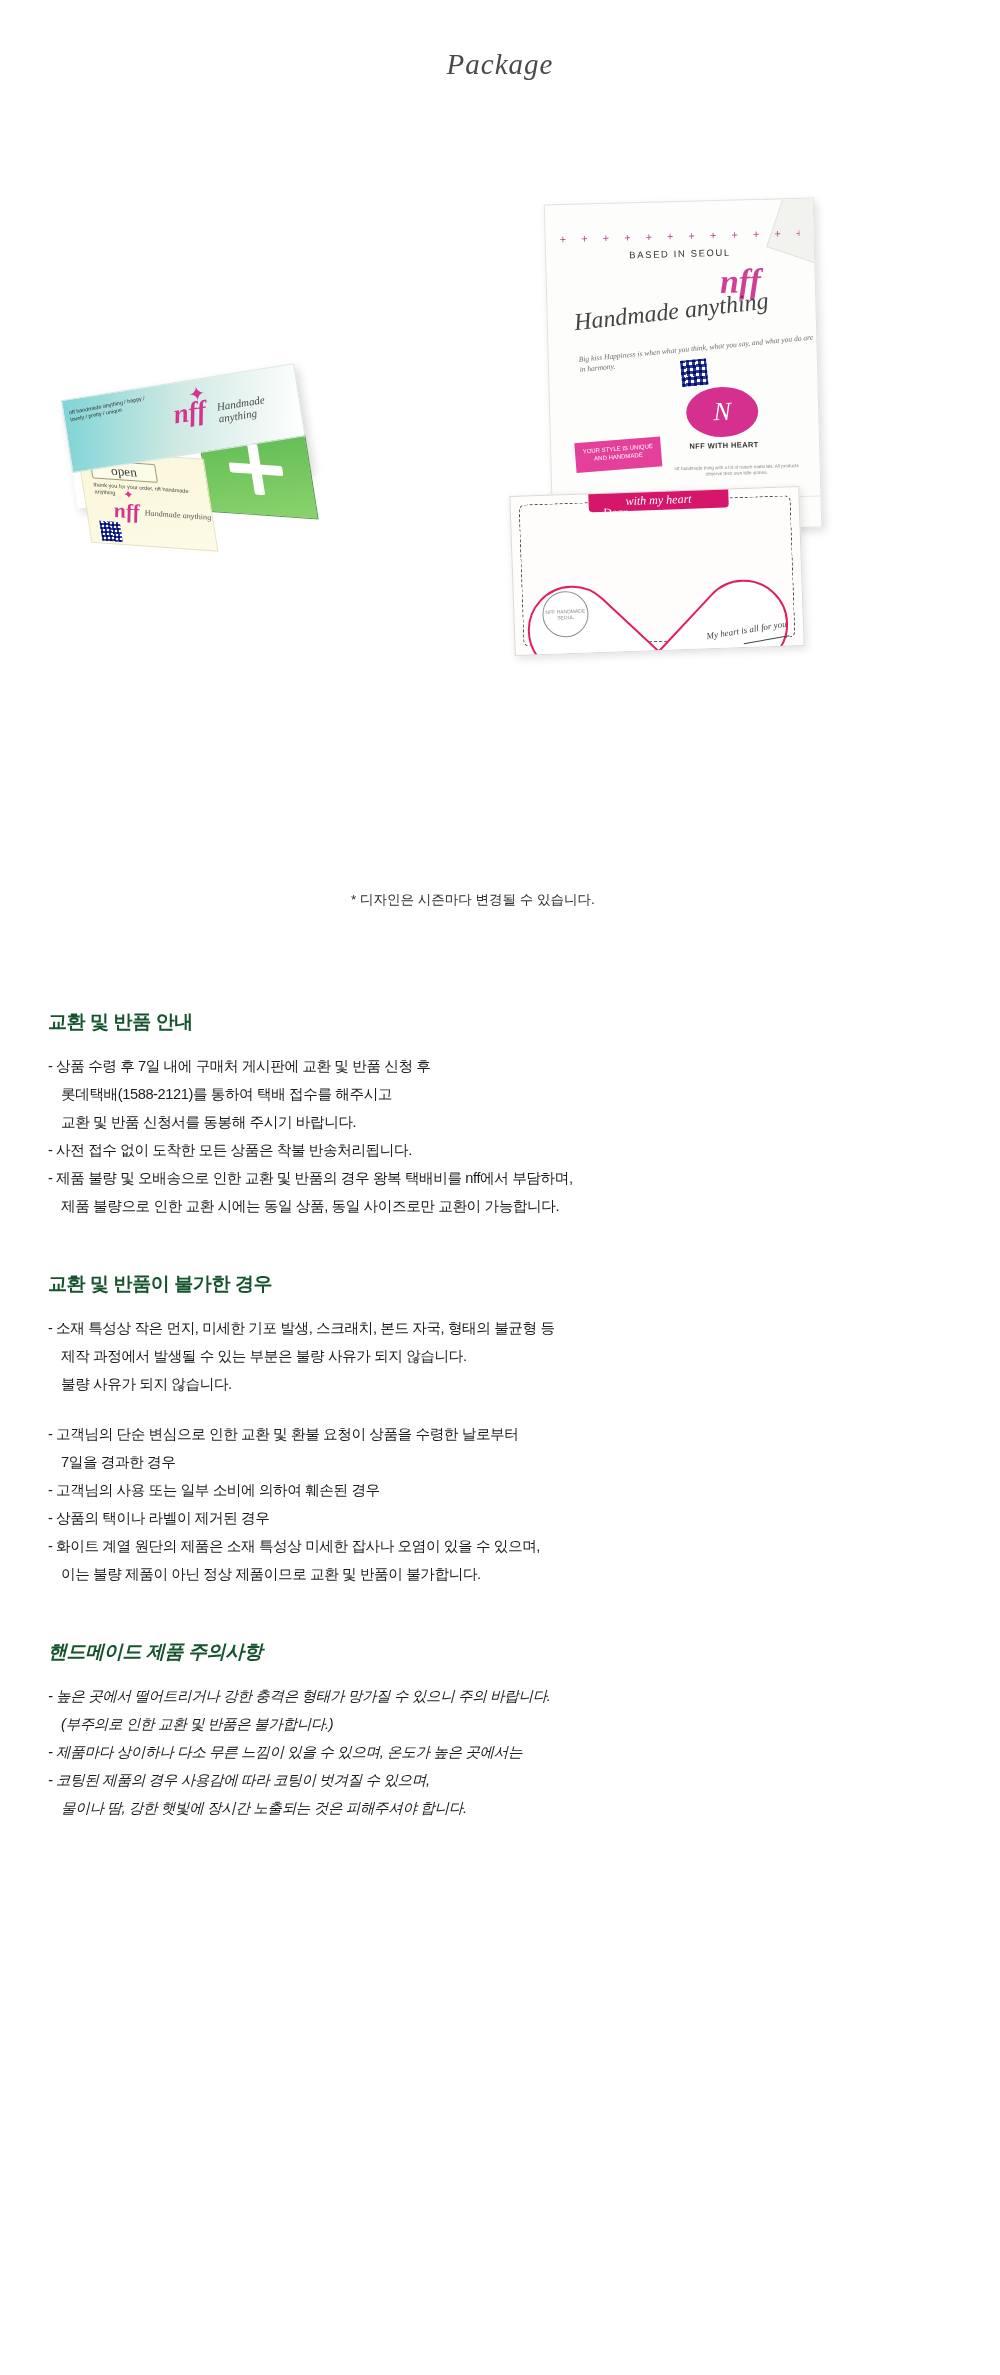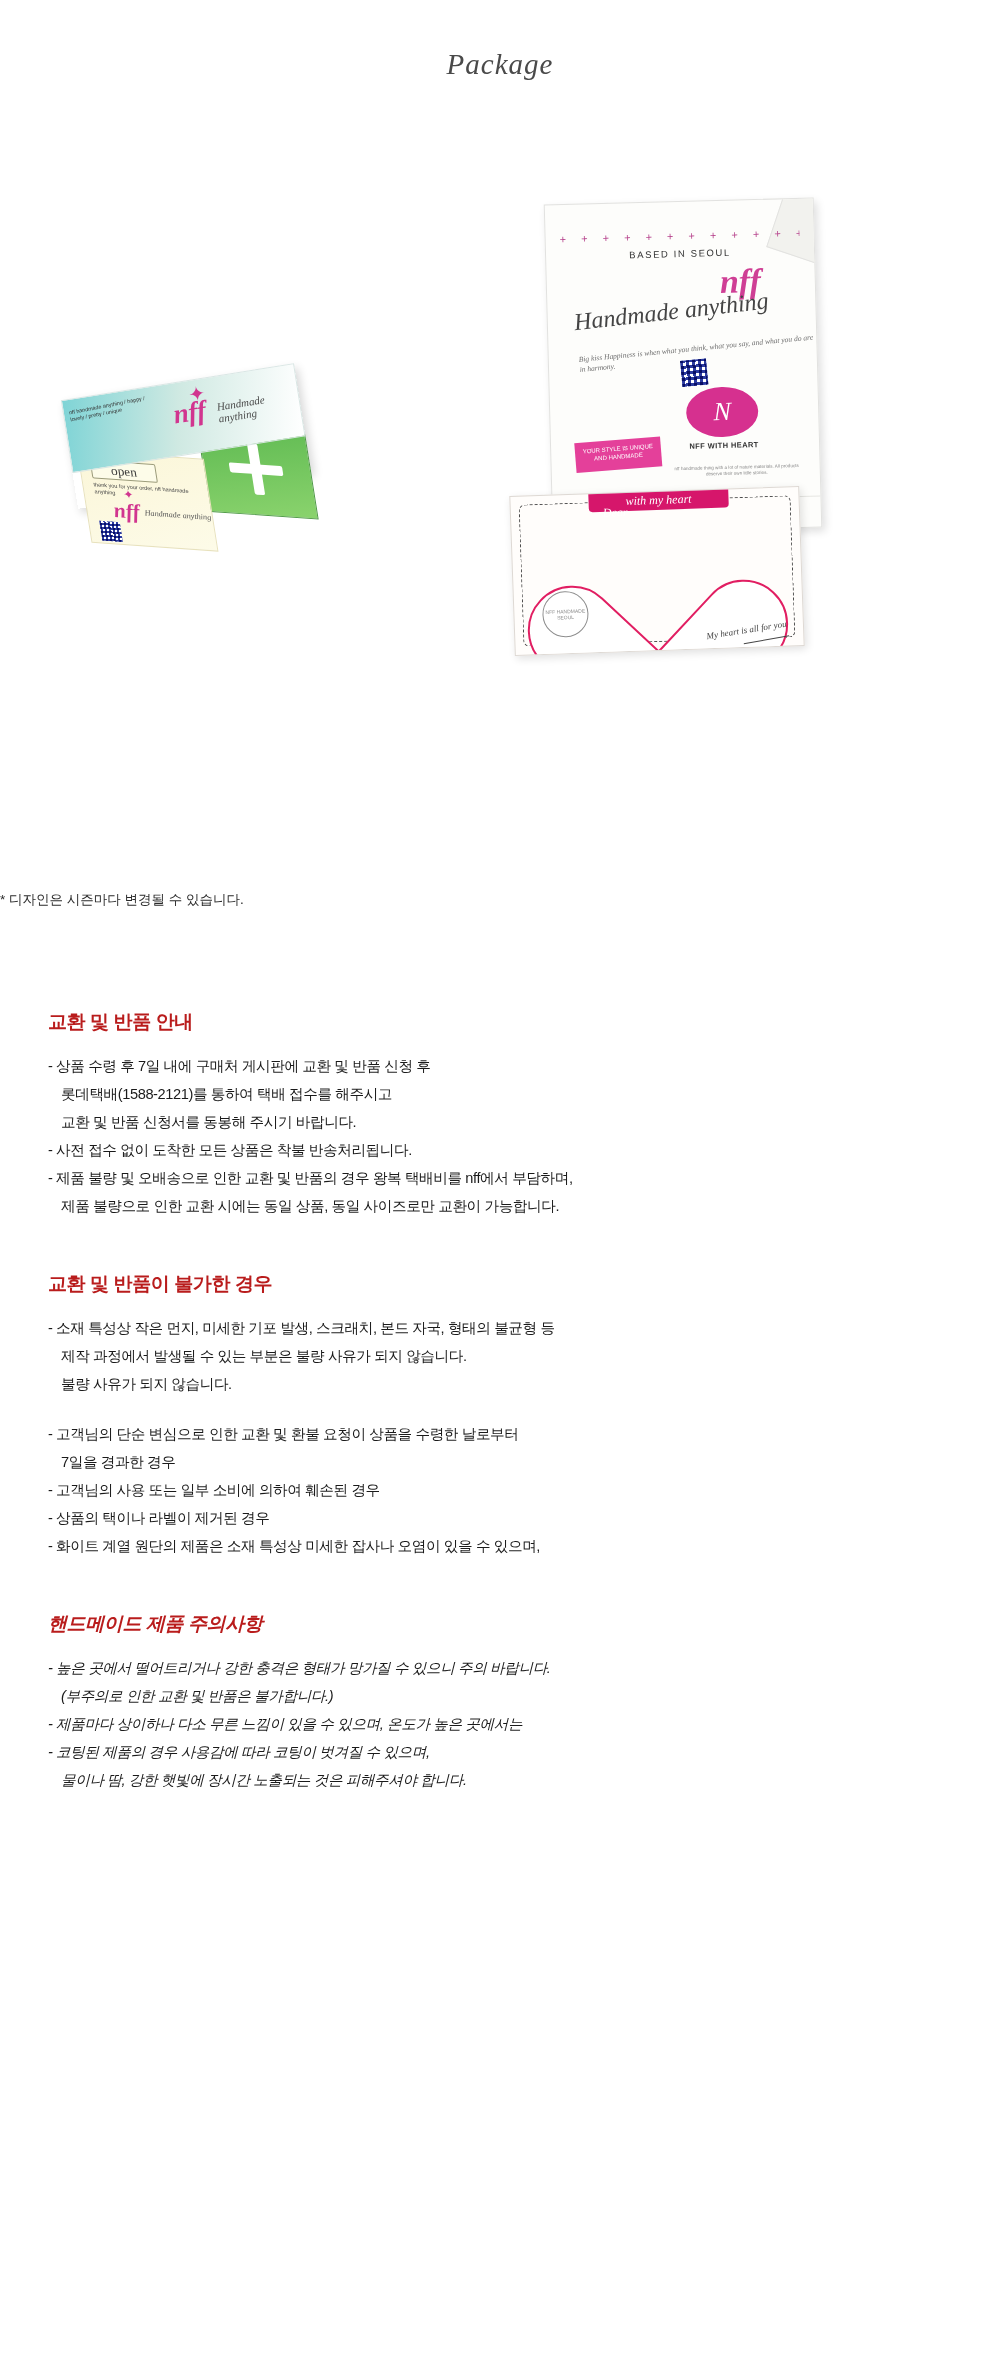--- a/index.html
+++ b/index.html
@@ -446,37 +446,37 @@
     right: 14px;
     bottom: 6px;
     width: 46px;
     height: 1px;
     background: #444;
     transform: rotate(-8deg);
   }
 
   
   .disclaimer {
-    text-align: left;
+    text-align: center;
     padding-right: 54px;
     padding-top: 10px;
     font-size: 13.5px;
     color: #2a2a2a;
   }
 
   
   .content {
     padding: 100px 48px 60px 48px;
   }
   .section { margin-bottom: 52px; }
   .section:last-child { margin-bottom: 16px; font-style: italic; }
   .sec-title {
     font-size: 19px;
     font-weight: bold;
-    color: #b91c1c;
+    color: #14532d;
     margin: 0 0 18px 0;
     letter-spacing: -0.4px;
   }
   .lines { }
   .line {
     font-size: 14.6px;
     line-height: 26px;
     color: #1a1a1a;
     letter-spacing: -0.4px;
     white-space: pre-line;
@@ -569,20 +569,21 @@
       <div class="lines">
         <div class="line">- 소재 특성상 작은 먼지, 미세한 기포 발생, 스크래치, 본드 자국, 형태의 불균형 등</div>
         <div class="line indent">제작 과정에서 발생될 수 있는 부분은 불량 사유가 되지 않습니다.</div>
         <div class="line indent">불량 사유가 되지 않습니다.</div>
         <div class="gap"></div>
         <div class="line">- 고객님의 단순 변심으로 인한 교환 및 환불 요청이 상품을 수령한 날로부터</div>
         <div class="line indent">7일을 경과한 경우</div>
         <div class="line">- 고객님의 사용 또는 일부 소비에 의하여 훼손된 경우</div>
         <div class="line">- 상품의 택이나 라벨이 제거된 경우</div>
         <div class="line">- 화이트 계열 원단의 제품은 소재 특성상 미세한 잡사나 오염이 있을 수 있으며,</div>
+        <div class="line indent">이는 불량 제품이 아닌 정상 제품이므로 교환 및 반품이 불가합니다.</div>
       </div>
     </div>
 
     <div class="section">
       <h2 class="sec-title">핸드메이드 제품 주의사항</h2>
       <div class="lines">
         <div class="line">- 높은 곳에서 떨어트리거나 강한 충격은 형태가 망가질 수 있으니 주의 바랍니다.</div>
         <div class="line indent">(부주의로 인한 교환 및 반품은 불가합니다.)</div>
         <div class="line">- 제품마다 상이하나 다소 무른 느낌이 있을 수 있으며, 온도가 높은 곳에서는</div>
         <div class="line">- 코팅된 제품의 경우 사용감에 따라 코팅이 벗겨질 수 있으며,</div>

